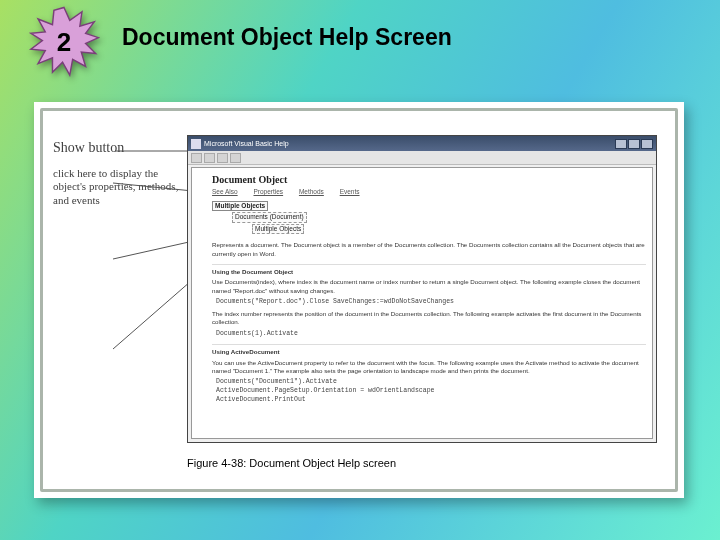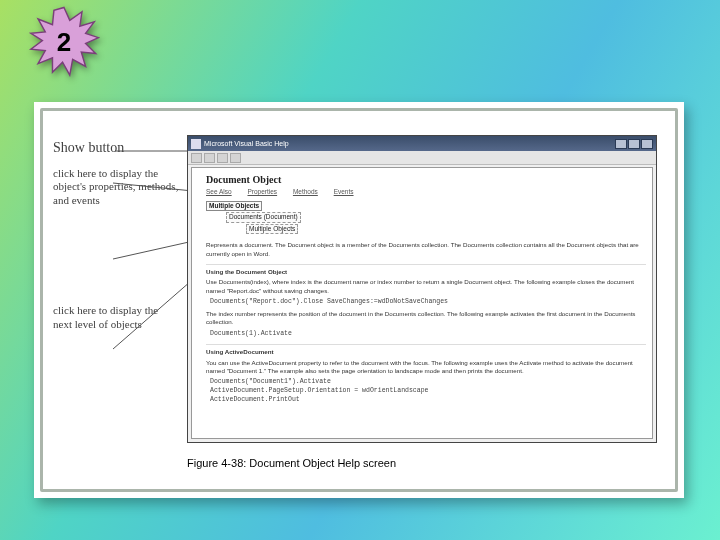--- a/index.html
+++ b/index.html
@@ -52,21 +52,21 @@
     font-size: 7px;
   }
   .ss-titlebar .win-icon { width: 10px; height: 10px; background: #dde; margin-right: 3px; display: inline-block; }
   .ss-titlebar .win-title { flex: 1; }
   .ss-titlebar .win-btns { display: flex; gap: 1px; }
   .ss-titlebar .win-btns span { width: 12px; height: 10px; background: #b7c1d4; display: inline-block; border: 1px solid #2a3a55; }
   .ss-toolbar { height: 14px; background: #e5e5e5; border-bottom: 1px solid #bbb; display:flex; align-items:center; gap:2px; padding:0 3px;}
   .ss-toolbar span { width:11px; height:10px; background:#d4d4d4; border:1px solid #aaa; display:inline-block;}
   .ss-pane {
     position: absolute; left: 3px; right: 3px; top: 31px; bottom: 3px;
-    background: #fff; border: 1px solid #999; overflow: hidden; padding: 6px 6px 4px 14px;
+    background: #fff; border: 1px solid #999; overflow: hidden; padding: 6px 6px 4px 20px;
   }
   .ss-doc-title { font: bold 10px Tahoma; color: #222; margin-bottom: 3px; }
   .ss-links { font-size: 6.5px; color: #555; margin-bottom: 6px; }
   .ss-links span { margin-right: 14px; text-decoration: underline; }
 
   .ss-tree { font-size: 6.5px; line-height: 1.3; margin-bottom: 6px; }
   .ss-tree .node { border: 1px dashed #999; padding: 0 2px; display: inline-block; margin-bottom: 1px; background:#fafafa;}
   .ss-tree .l1 { margin-left: 0; font-weight: bold; border:1px solid #888;}
   .ss-tree .l2 { margin-left: 20px; }
   .ss-tree .l3 { margin-left: 40px; }
@@ -89,28 +89,28 @@
 
 <div class="slide">
 
   <div class="starburst">
     <svg viewBox="0 0 100 100">
       <polygon points="50,2 58,20 75,8 72,28 92,22 80,38 98,44 80,52 94,66 74,64 80,84 62,74 58,96 48,78 34,92 34,72 14,80 24,62 4,60 20,48 4,38 24,36 14,18 34,26 36,6" fill="#d9a0d9" stroke="#7a3f7a" stroke-width="2"></polygon>
     </svg>
     <div class="num">2</div>
   </div>
 
+  <div class="slide-title">Document Object Help Screen</div>
 
   <div class="fig-frame">
     <div class="fig-inner">
 
       <div class="annot-col">
         <div class="annot-block label-show">Show button</div>
         <div class="annot-block second">click here to display the object's properties, methods, and events</div>
-        <div class="annot-block third">click here to display the next level of objects</div>
       </div>
 
       <div class="callout" style="left:72px; top:30px; width:80px; height:8px;">
         <svg width="80" height="8">
             <line x1="0" y1="4" x2="80" y2="4" stroke="#555" stroke-width="1"></line>
           </svg>
       </div>
       <div class="callout" style="left:70px; top:70px; width:160px; height:20px;">
         <svg width="160" height="20">
             <line x1="0" y1="2" x2="160" y2="18" stroke="#555" stroke-width="1"></line>

